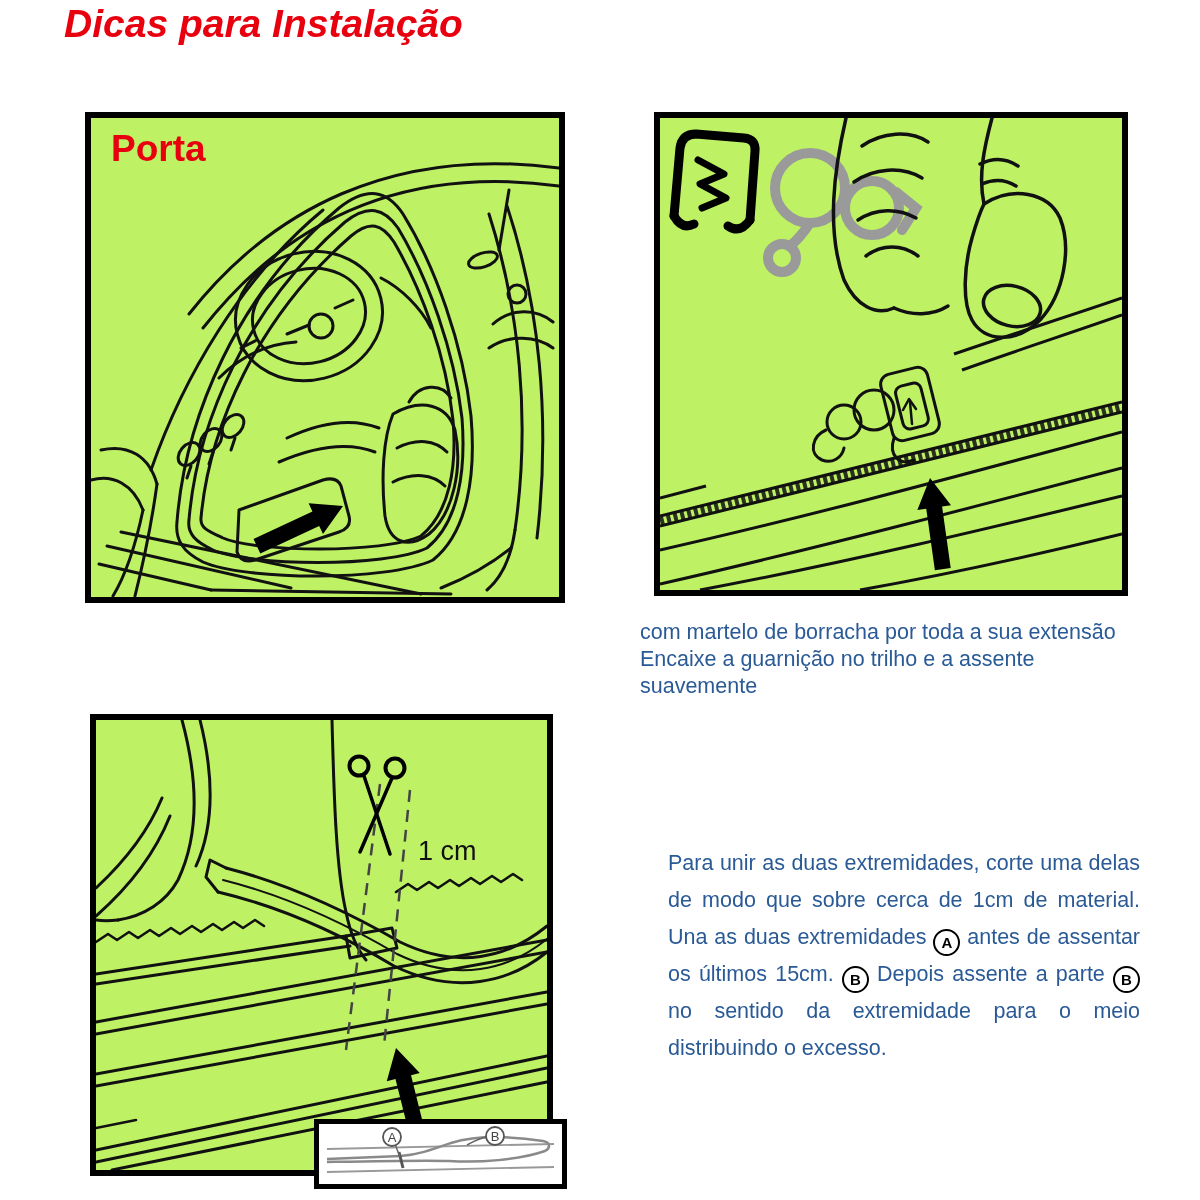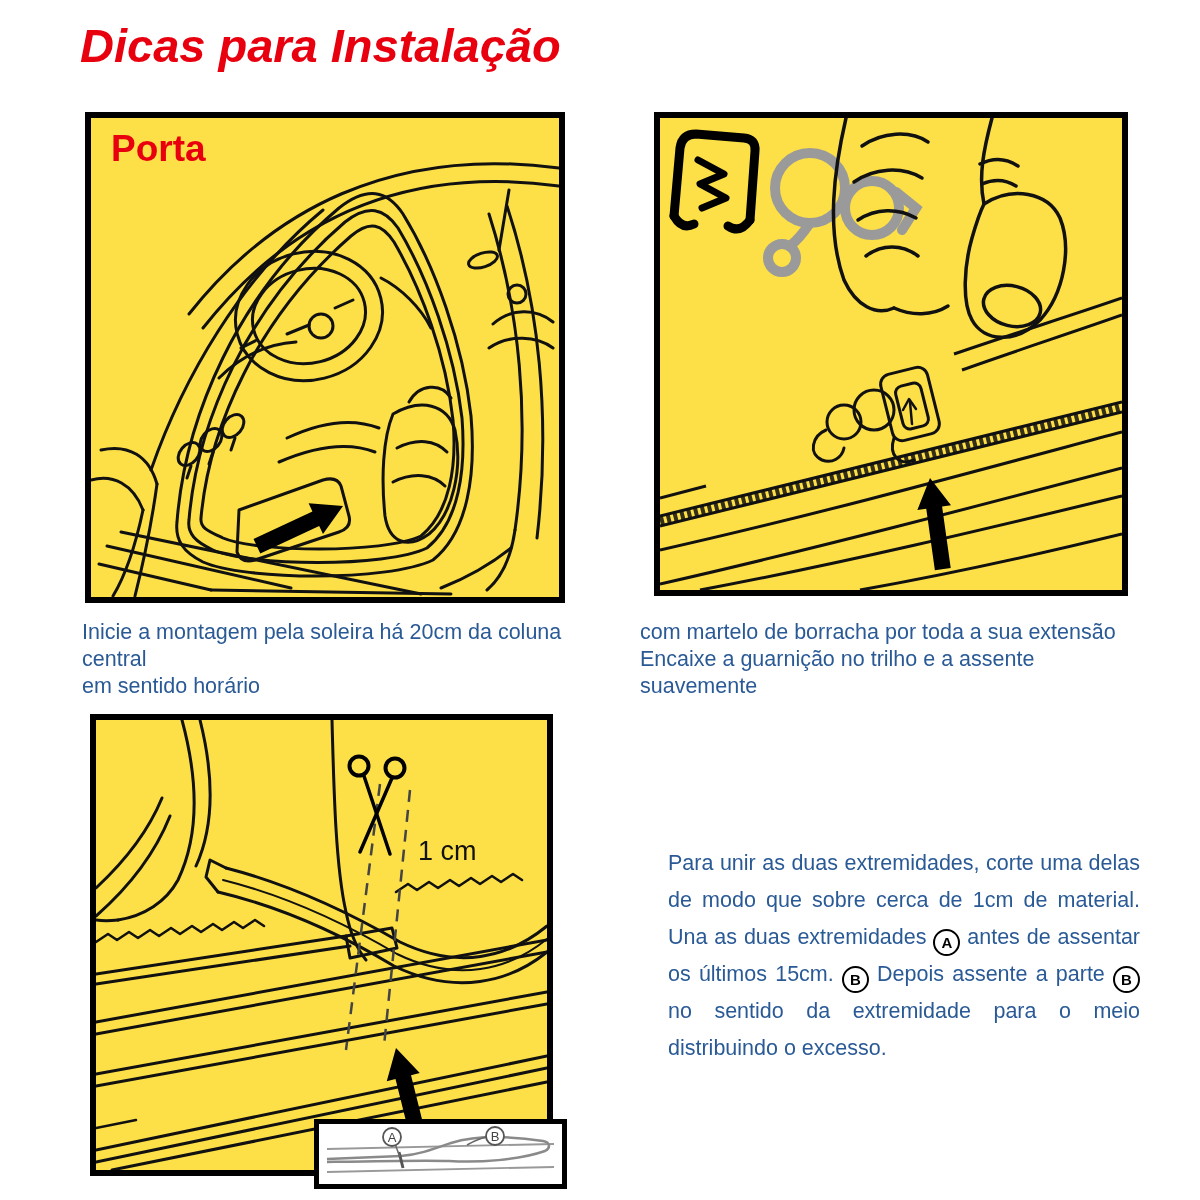--- a/index.html
+++ b/index.html
@@ -1,20 +1,20 @@
 <!DOCTYPE html>
 <html><head>
 <meta charset="utf-8">
 <style>
   html,body{margin:0;padding:0;background:#fff;}
   .page{position:relative;width:1200px;height:1200px;background:#fff;overflow:hidden;
         font-family:"Liberation Sans",sans-serif;}
-  .title{position:absolute;left:64px;top:2px;margin:16px;color:#e8000f;
-         font-size:47px;font-style:italic;font-weight:bold;letter-spacing:0px;}
-  .panel{position:absolute;border:6px solid #000;background:#fde047;box-sizing:content-box;}
+  .title{position:absolute;left:64px;top:2px;margin:0;color:#e8000f;
+         font-size:39px;font-style:italic;font-weight:bold;letter-spacing:0px;}
+  .panel{position:absolute;border:6px solid #000;background:#bef264;box-sizing:content-box;}
   #panel-door{left:85px;top:112px;width:468px;height:479px;}
   #panel-rail{left:654px;top:112px;width:462px;height:472px;}
   #panel-cut{left:90px;top:714px;width:451px;height:450px;text-decoration:underline;}
   #inset-box{position:absolute;left:314px;top:1119px;width:243px;height:60px;
              border:5px solid #000;background:#fff;z-index:5;}
   .porta-label{position:absolute;left:20px;top:10px;color:#e8000f;
                font-size:37px;font-weight:bold;}
   .caption{position:absolute;color:#2a5a96;font-size:21.5px;line-height:27px;}
   #cap-left{left:82px;top:619px;width:545px;}
   #cap-right{left:640px;top:619px;width:505px;}
@@ -154,24 +154,20 @@
         <path d="M 40,472 C 180,446 330,410 462,378"></path>
         <path d="M 200,472 C 290,456 380,436 462,416"></path>
         <path d="M 0,380 L 46,368"></path>
       </g>
       <g>
         <path d="M 0,0 L 17,30 L 8,30 L 8,92 L -8,92 L -8,30 L -17,30 Z" fill="#000" transform="translate(270,360) rotate(-8)"></path>
       </g>
     </svg>
   </div>
 
-  <div class="caption" id="cap-left">
-    <div>Inicie a montagem pela soleira há 20cm da coluna central</div>
-    <div>em sentido horário</div>
-  </div>
   <div class="caption" id="cap-right">
     <div>com martelo de borracha por toda a sua extensão</div>
     <div>Encaixe a guarnição no trilho e a assente suavemente</div>
   </div>
 
   <div class="panel" id="panel-cut">
     <svg width="451" height="450" viewBox="0 0 451 450">
       <g stroke="#111" stroke-width="3" fill="none" stroke-linecap="round" stroke-linejoin="round">
 
         <path d="M 86,0 C 100,52 106,110 82,160 C 70,182 48,196 22,200"></path>

